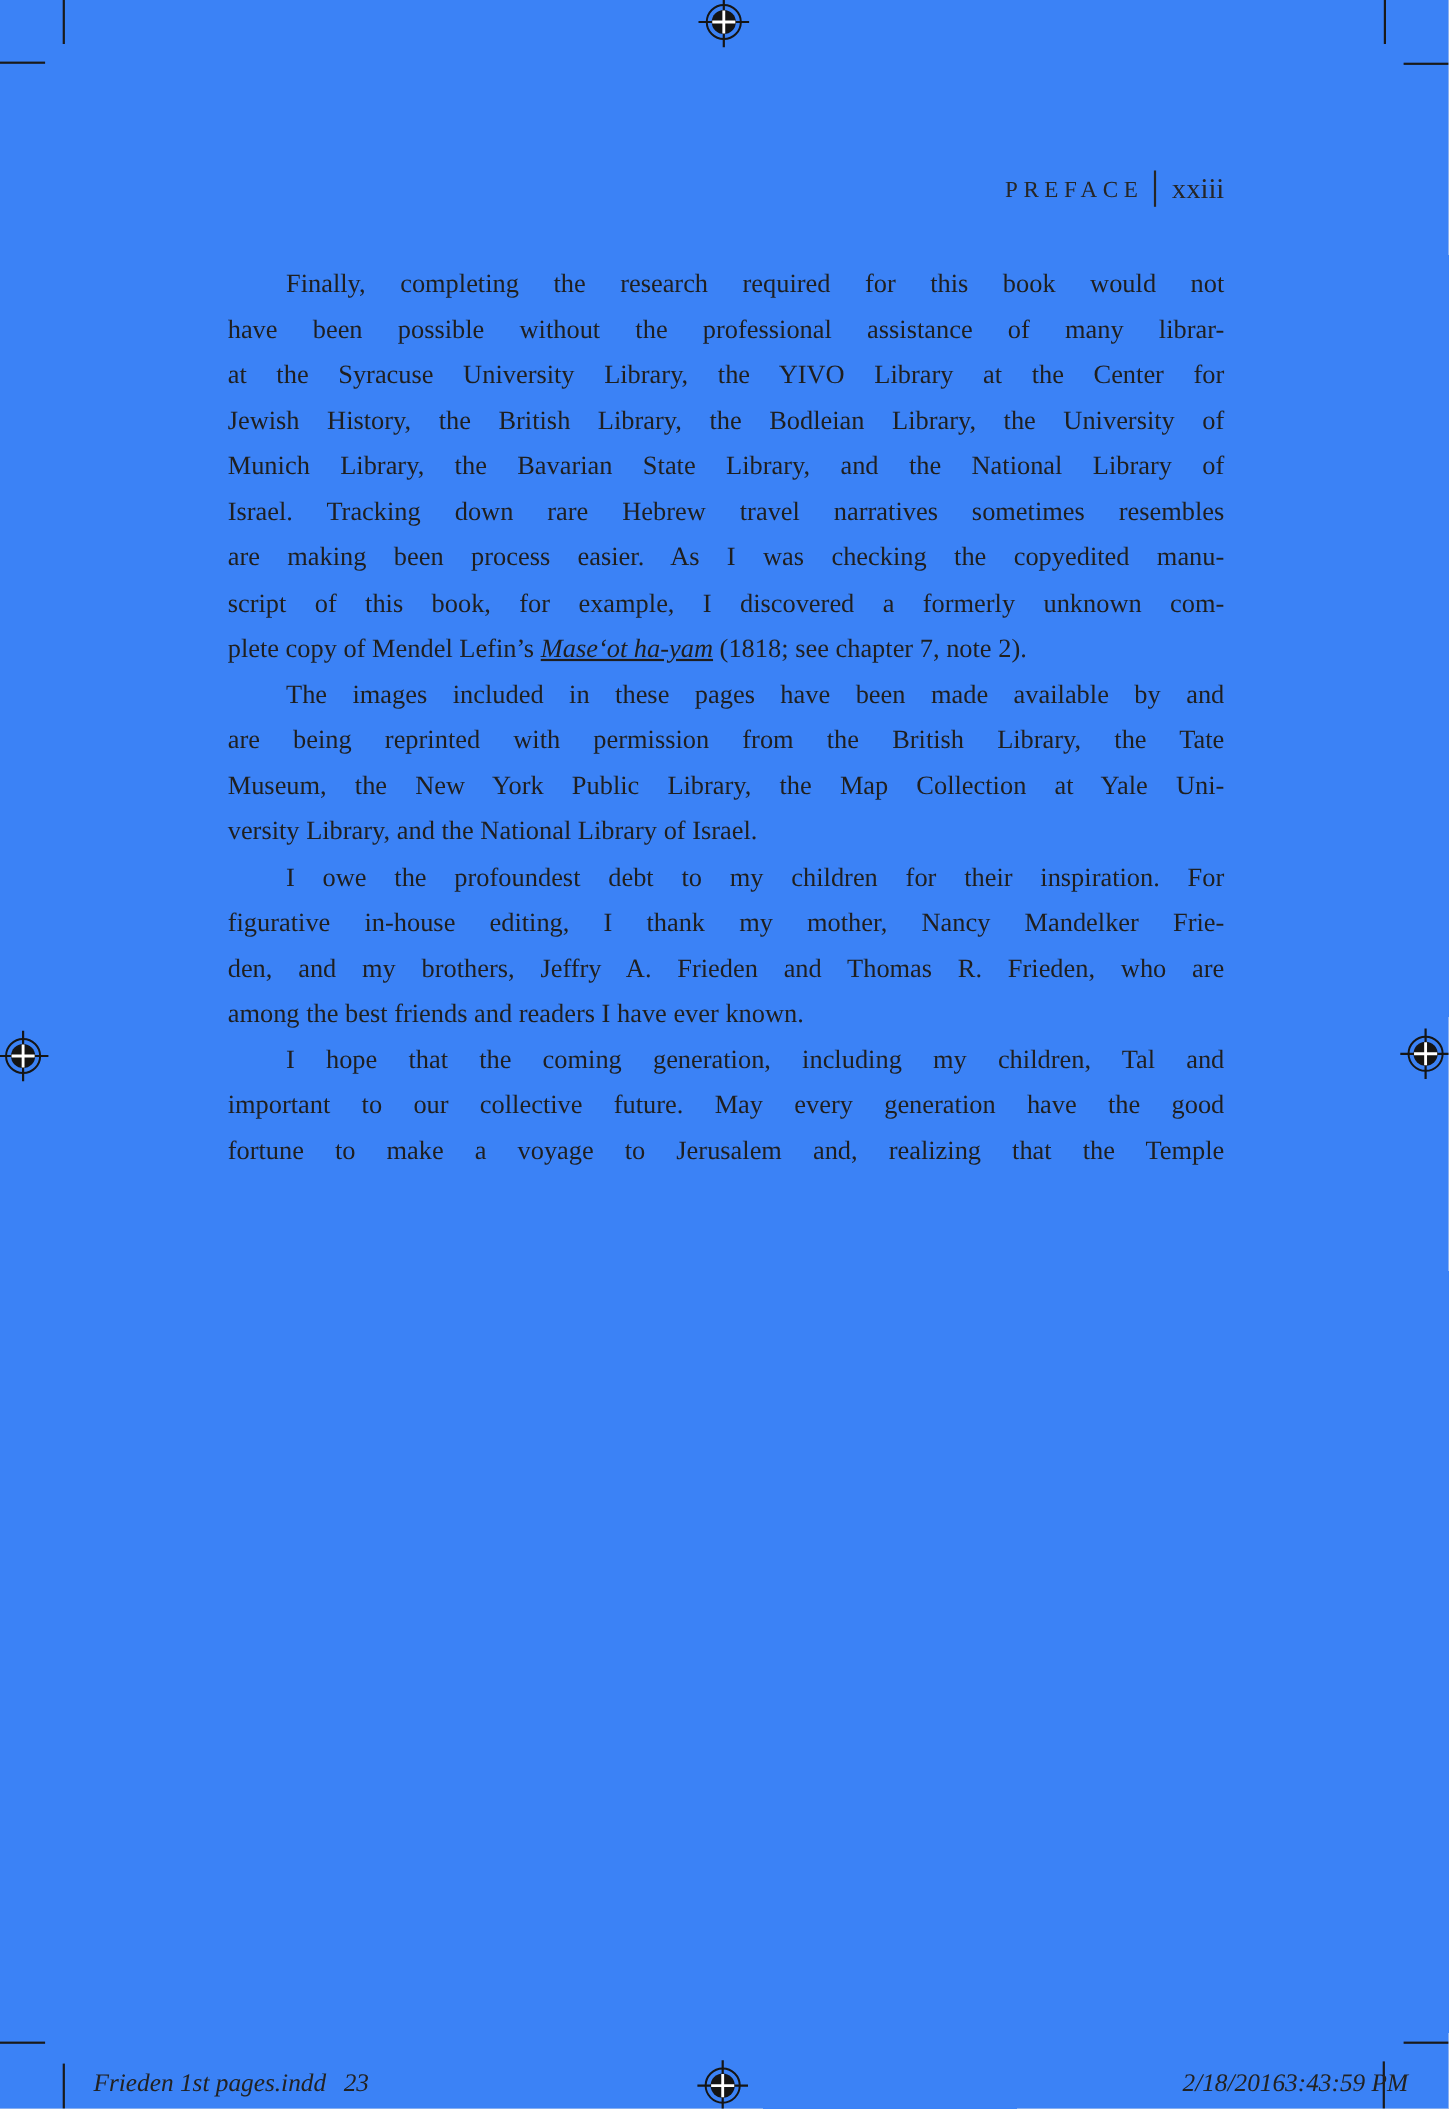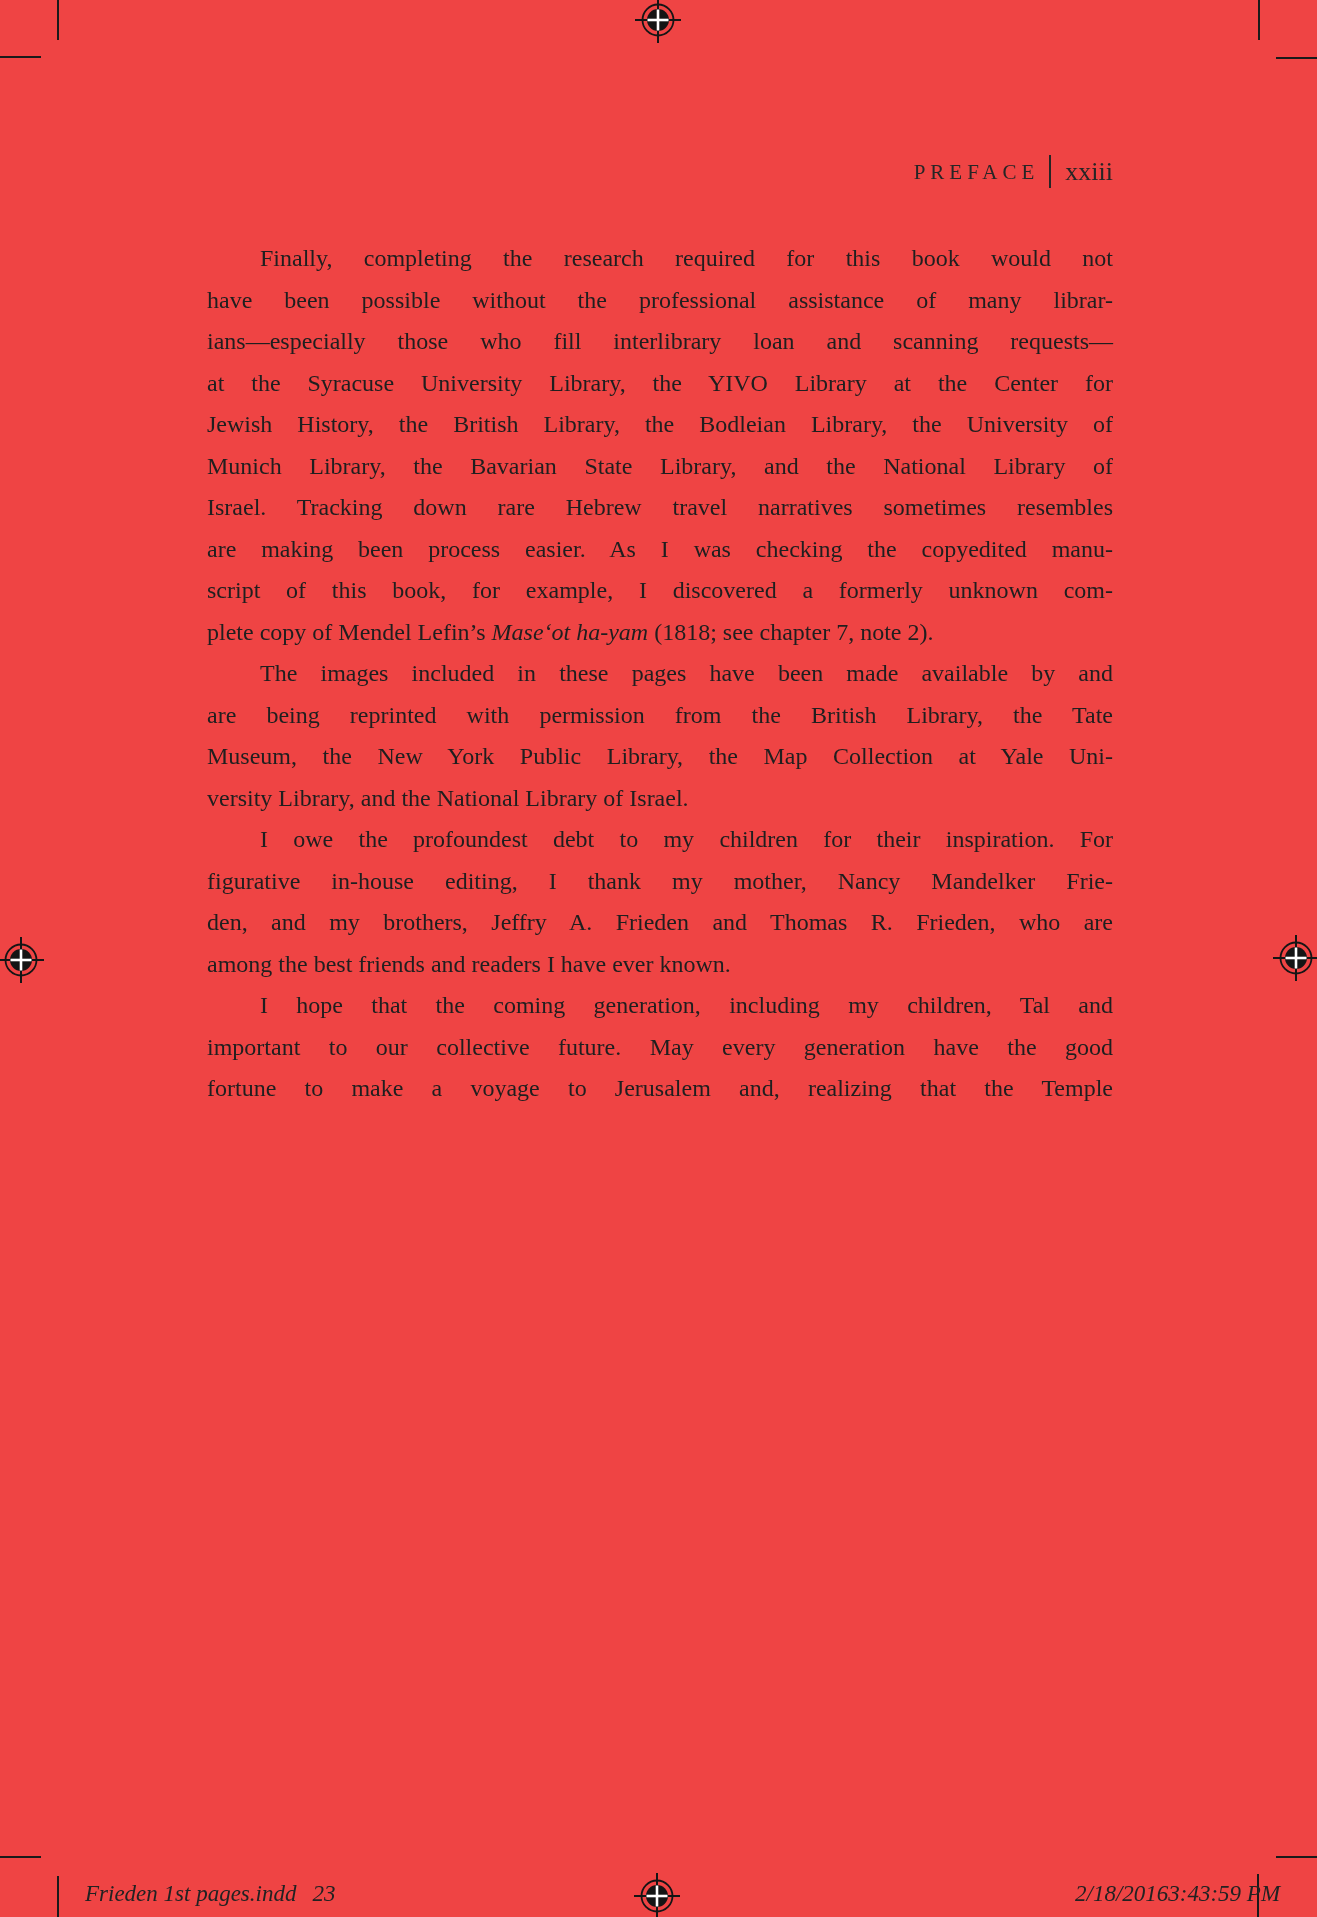--- a/index.html
+++ b/index.html
@@ -1,21 +1,21 @@
 <!DOCTYPE html>
 <html><head>
 <meta charset="utf-8">
 <style>
   html, body { margin: 0; padding: 0; background: #e8e8e8; }
   .page {
     position: relative;
     width: 1317px;
     height: 1917px;
     margin: 0 auto;
-    background: #ef4444;
+    background: #3b82f6;
     overflow: hidden;
     font-family: "Liberation Serif", "DejaVu Serif", serif;
     color: #1f1f1f;
   }
 
   
   .crop { position: absolute; background: #1a1a1a; }
   .crop.v { width: 2px; }
   .crop.h { height: 2px; }
   .crop-tl-v { left: 57px;  top: 0;       height: 40px; }
@@ -73,21 +73,21 @@
   .line {
     height: 41.5px;
     line-height: 41.5px;
     text-align: justify;
     text-align-last: justify;
     white-space: normal;
     overflow: visible;
   }
   .line.first { text-indent: 53px; }
   .line.last { text-align: left; text-align-last: left; }
-  .line .italic { font-style: italic; }
+  .line .italic { font-style: italic; text-decoration: underline; }
 
   
   .slug, .stamp {
     position: absolute;
     top: 1884px;
     font-size: 23px;
     color: #222222;
     line-height: 20px;
     white-space: pre;
     font-style: italic;
@@ -154,21 +154,20 @@
   <div class="running-head">
     <span class="label">preface</span>
     <span class="bar"></span>
     <span class="folio">xxiii</span>
   </div>
 
   <div class="body-text">
       <div class="paragraph">
         <div class="line first"><span>Finally, completing the research required for this book would not</span></div>
         <div class="line"><span>have been possible without the professional assistance of many librar-</span></div>
-        <div class="line"><span>ians—especially those who fill interlibrary loan and scanning requests—</span></div>
         <div class="line"><span>at the Syracuse University Library, the YIVO Library at the Center for</span></div>
         <div class="line"><span>Jewish History, the British Library, the Bodleian Library, the University of</span></div>
         <div class="line"><span>Munich Library, the Bavarian State Library, and the National Library of</span></div>
         <div class="line"><span>Israel. Tracking down rare Hebrew travel narratives sometimes resembles</span></div>
         <div class="line"><span>are making been process easier. As I was checking the copyedited manu-</span></div>
         <div class="line"><span>script of this book, for example, I discovered a formerly unknown com-</span></div>
         <div class="line last"><span>plete copy of Mendel Lefin’s </span><span class="italic">Mase‘ot ha-yam</span><span> (1818; see chapter 7, note 2).</span></div>
       </div>
       <div class="paragraph">
         <div class="line first"><span>The images included in these pages have been made available by and</span></div>

